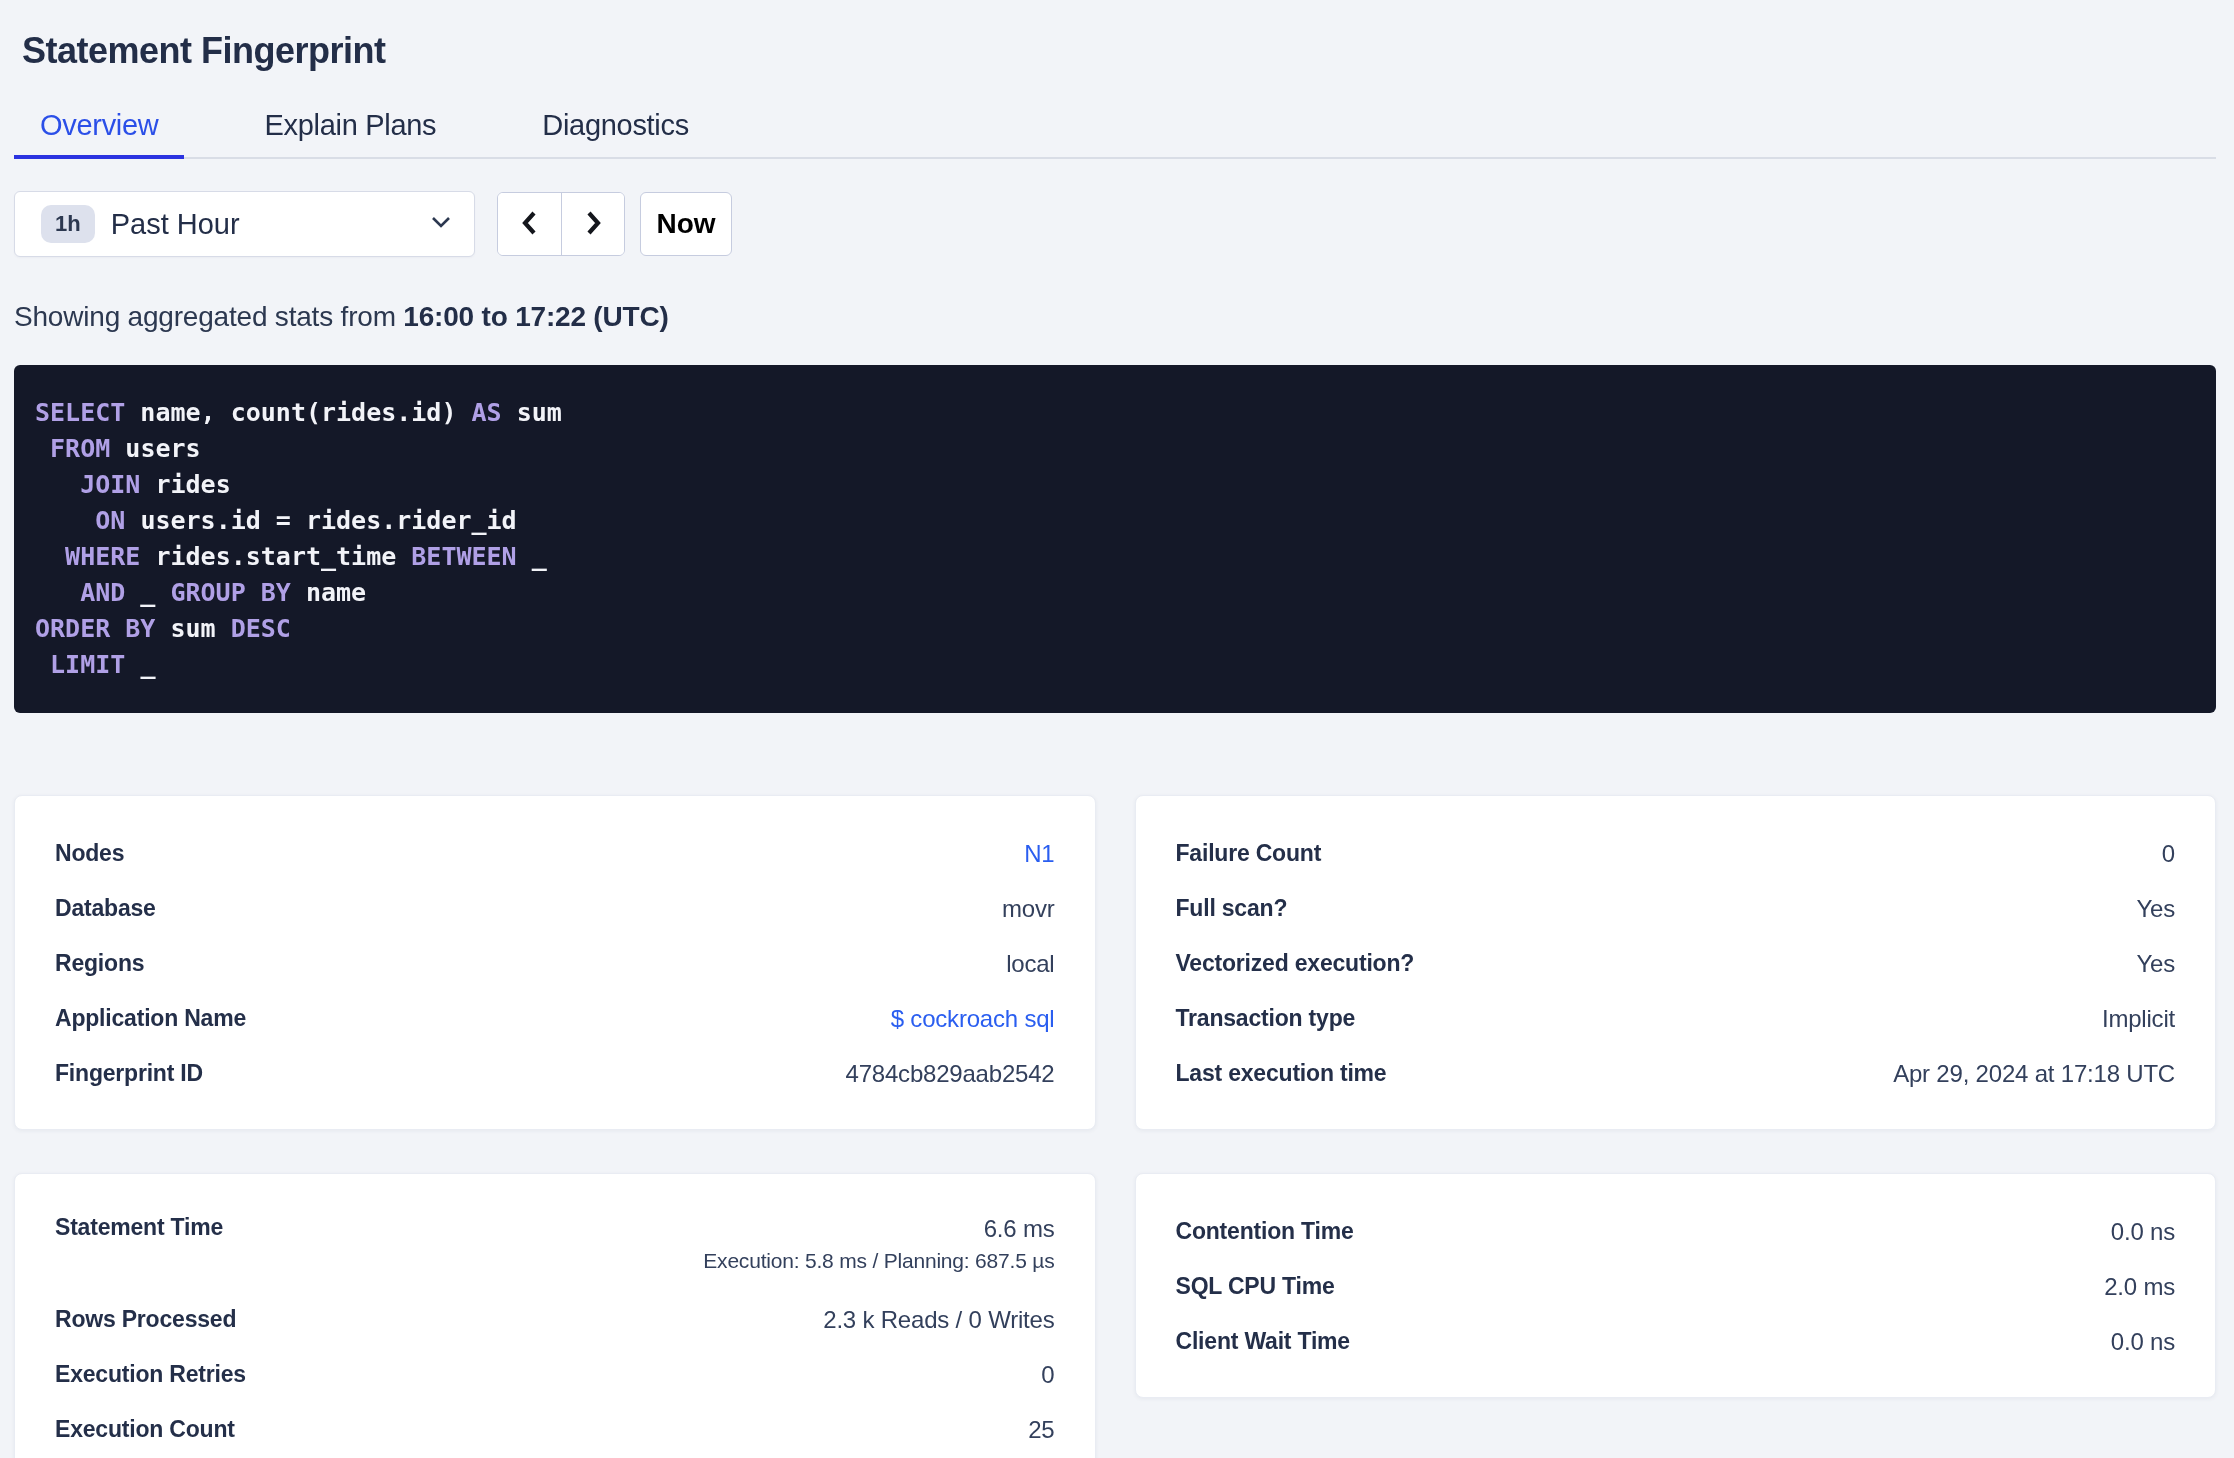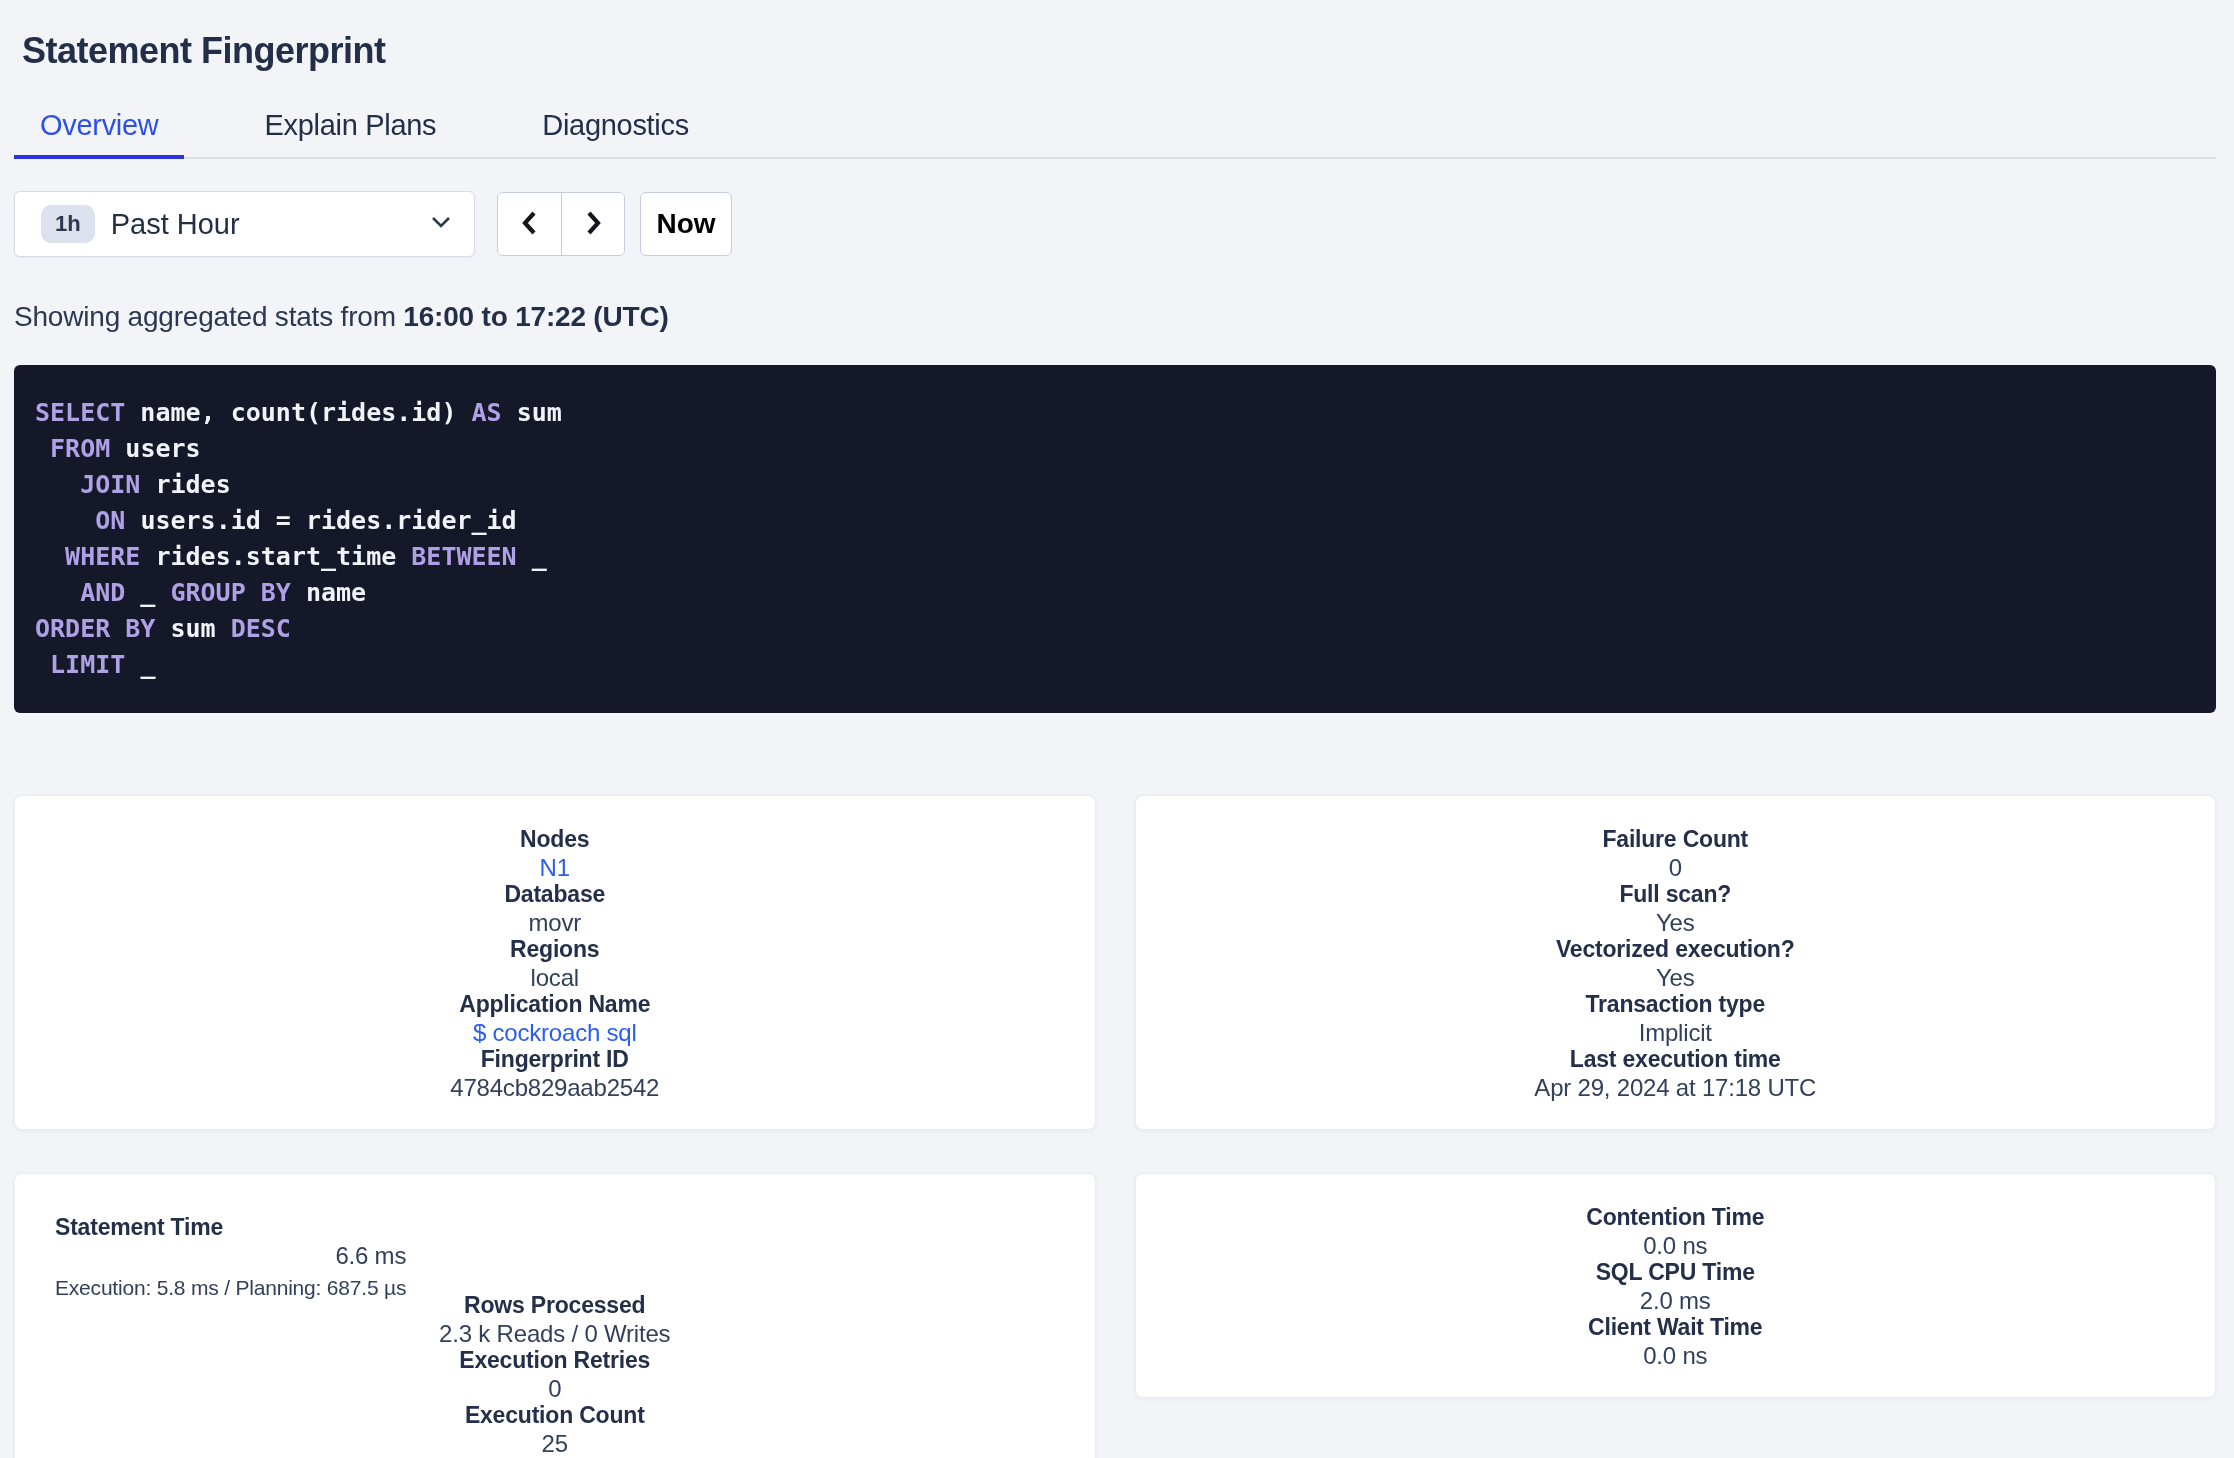--- a/index.html
+++ b/index.html
@@ -87,21 +87,21 @@
 
   
   .cards{
     margin-top:82px;display:grid;grid-template-columns:1fr 1fr;
     column-gap:39px;row-gap:43px;align-items:start;
   }
   .card{
     background:var(--card-bg);border:1px solid var(--card-border);border-radius:8px;
     padding:30px 40px 28px 40px;box-shadow:0 1px 4px rgba(40,55,90,.06);
   }
-  .crow{display:flex;align-items:center;justify-content:space-between;height:55px;flex-direction:column;}
+  .crow{display:flex;align-items:center;justify-content:space-between;height:55px;}
   .crow.tall{height:88px;align-items:flex-start;padding-top:10px;}
   .crow-label{font-size:23px;font-weight:700;color:#242f49;letter-spacing:-0.2px;}
   .crow-valwrap{display:flex;flex-direction:column;align-items:flex-end;}
   .crow-value{font-size:24px;font-weight:400;color:var(--value);letter-spacing:-0.2px;line-height:30px;}
   .crow-value.link{color:var(--link);cursor:pointer;}
   .crow-sub{font-size:21px;color:var(--value);line-height:30px;margin-top:2px;display:none;letter-spacing:-0.2px;}
   .crow-sub.show{display:block;}
 </style>
 </head>
 <body>

